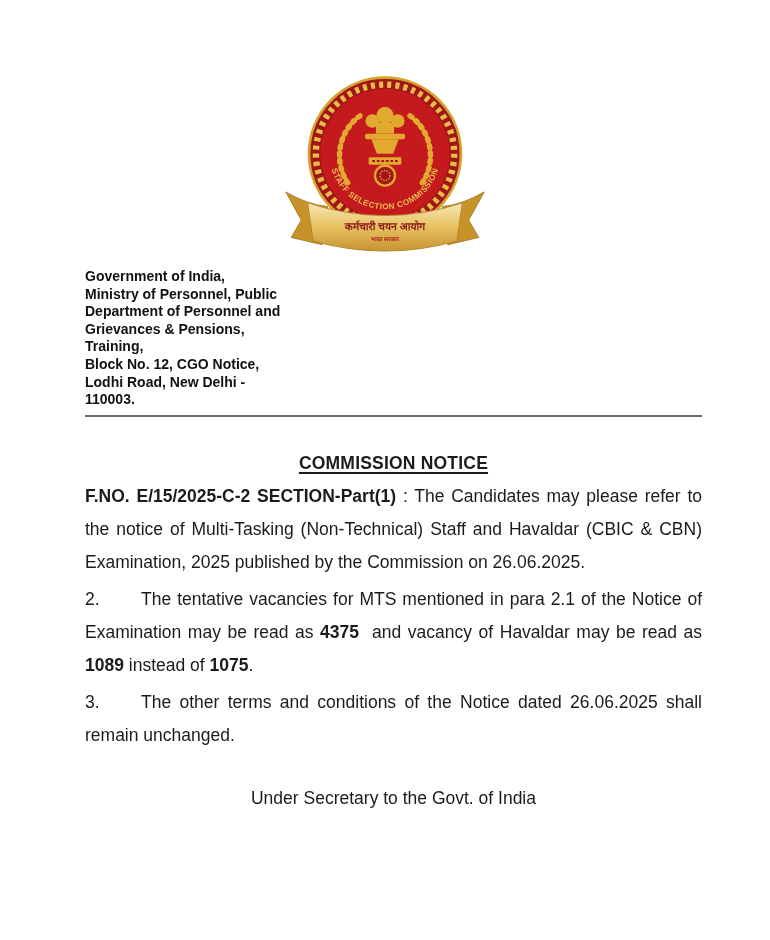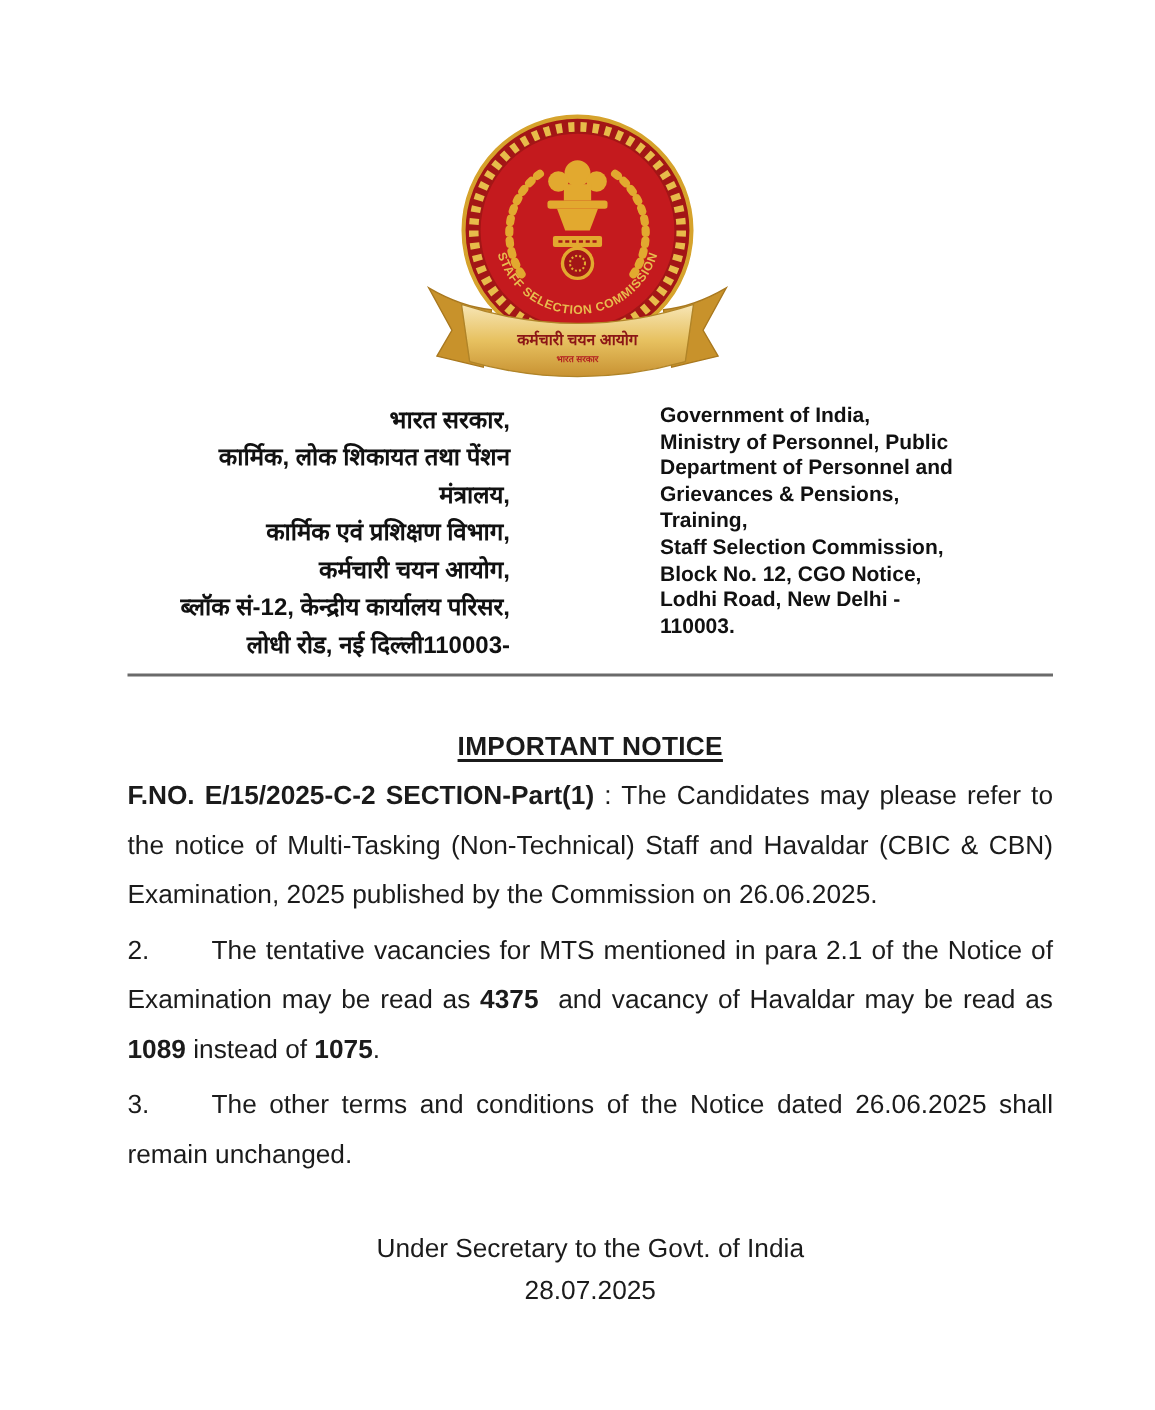--- a/index.html
+++ b/index.html
@@ -136,52 +136,41 @@
 
       <g>
         <path d="M40,146 Q125,174 210,146 L204,188 Q125,210 46,188 Z" fill="url(#gg)" stroke="#b08428" stroke-width="1"></path>
         <text x="125" y="176" font-size="11.5" font-weight="bold" text-anchor="middle" fill="#8c1616" font-family="Liberation Sans, sans-serif">कर्मचारी चयन आयोग</text>
         <text x="125" y="188" font-size="6.5" font-weight="bold" text-anchor="middle" fill="#b32020" font-family="Liberation Sans, sans-serif">भारत सरकार</text>
       </g>
     </svg>
   </div>
 
   <div class="letterhead">
-    <div class="addr-hindi">
-        <div>भारत सरकार,</div>
-        <div>कार्मिक, लोक शिकायत तथा पेंशन</div>
-        <div>मंत्रालय,</div>
-        <div>कार्मिक एवं प्रशिक्षण विभाग,</div>
-        <div>कर्मचारी चयन आयोग,</div>
-        <div>ब्लॉक सं-12, केन्द्रीय कार्यालय परिसर,</div>
-        <div>लोधी रोड, नई दिल्ली110003-</div>
-      </div>
     <div class="addr-english">
         <div>Government of India,</div>
         <div>Ministry of Personnel, Public</div>
         <div>Department of Personnel and</div>
         <div>Grievances &amp; Pensions,</div>
         <div>Training,</div>
-        <div>Staff Selection Commission,</div>
         <div>Block No. 12, CGO Notice,</div>
         <div>Lodhi Road, New Delhi -</div>
         <div>110003.</div>
       </div>
   </div>
 
   <div class="rule"></div>
 
   <div class="notice-title">
-    <span>IMPORTANT NOTICE</span>
+    <span>COMMISSION NOTICE</span>
   </div>
 
   <div class="notice-body">
       <p class="body-para"><span class="b">F.NO. E/15/2025-C-2 SECTION-Part(1)</span><span> : The Candidates may please refer to the notice of Multi-Tasking (Non-Technical) Staff and Havaldar (CBIC &amp; CBN) Examination, 2025 published by the Commission on 26.06.2025.</span></p>
       <p class="body-para"><span class="para-num">2.</span><span>The tentative vacancies for MTS mentioned in para 2.1 of the Notice of Examination may be read as </span><span class="b">4375</span><span>&nbsp; and vacancy of Havaldar may be read as </span><span class="b">1089</span><span> instead of </span><span class="b">1075</span><span>.</span></p>
       <p class="body-para"><span class="para-num">3.</span><span>The other terms and conditions of the Notice dated 26.06.2025 shall remain unchanged.</span></p>
     </div>
 
   <div class="signature">
     <div>Under Secretary to the Govt. of India</div>
-    <div>28.07.2025</div>
   </div>
 
 </div>
 
 </body></html>

